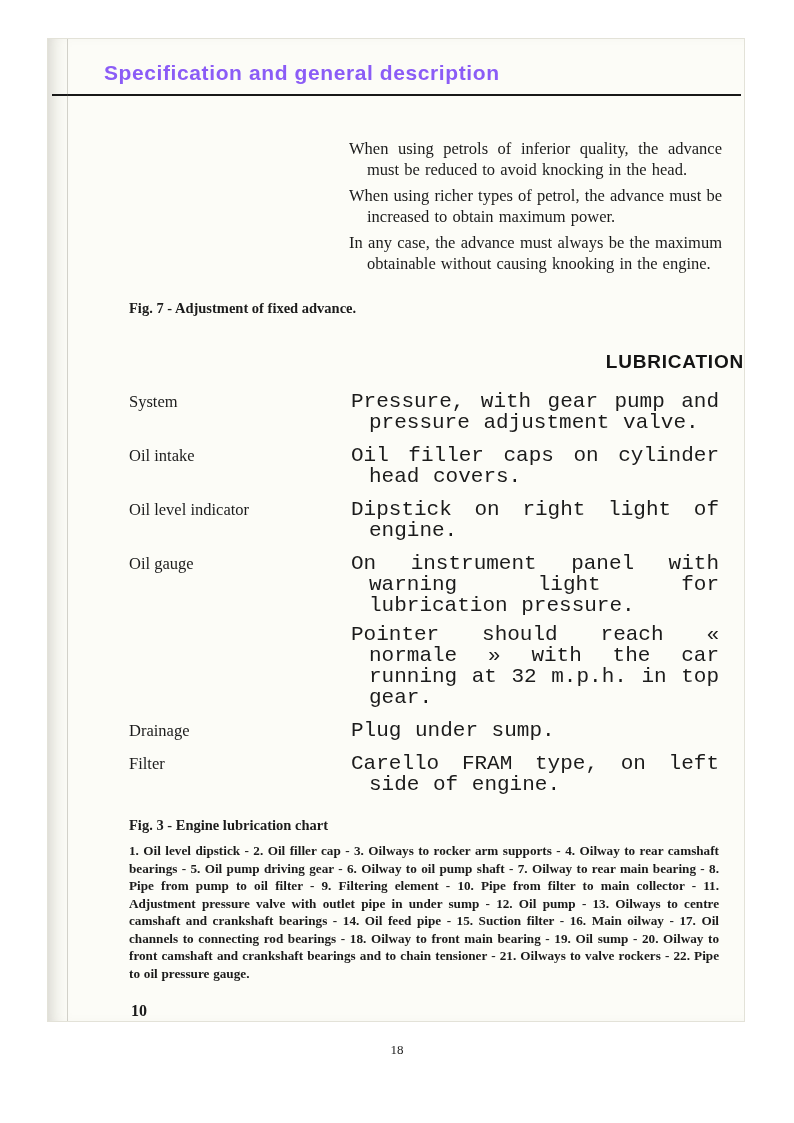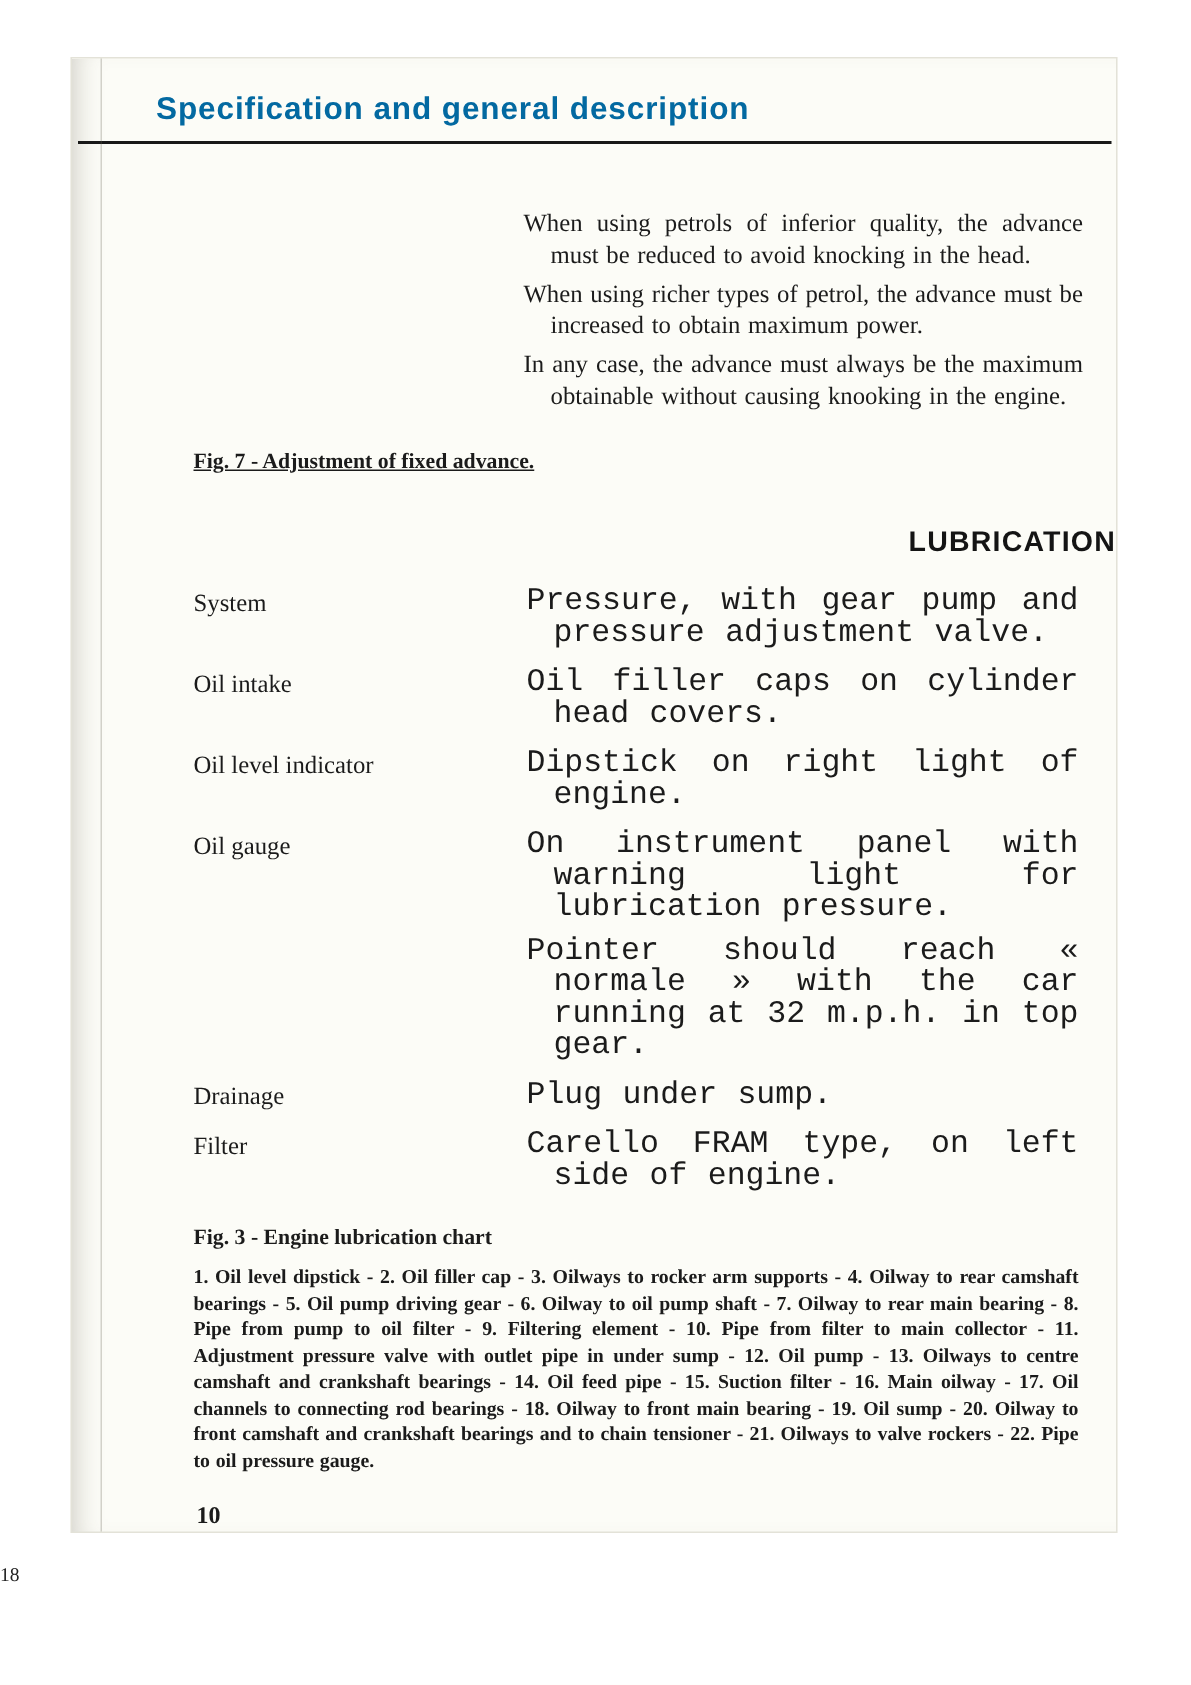--- a/index.html
+++ b/index.html
@@ -31,21 +31,21 @@
     width: 1px;
     height: 100%;
     background: rgba(105, 100, 85, 0.28);
   }
   .doc-title {
     font-family: "Liberation Sans", sans-serif;
     font-weight: bold;
     font-size: 21px;
     letter-spacing: 0.6px;
     margin: 22px 20px 0 56px;
-    color: #0369a1;
+    color: #8b5cf6;
   }
   .header-rule {
     height: 2px;
     background: #181818;
     margin: 9px 3px 0 4px;
   }
   .intro {
     margin: 42px 22px 0 301px;
   }
   .intro p {
@@ -54,21 +54,20 @@
     text-align: justify;
     margin: 0 0 5px 0;
     padding-left: 18px;
     text-indent: -18px;
     word-spacing: 1px;
   }
   .figcap {
     font-weight: bold;
     font-size: 14.5px;
     margin: 26px 25px 0 81px;
-    text-decoration: underline;
   }
   .section-title {
     font-family: "Liberation Sans", sans-serif;
     font-weight: bold;
     font-size: 19px;
     letter-spacing: 0.8px;
     margin: 34px 0 0 57px;
     color: #141414;
     text-align: right;
   }
@@ -117,21 +116,21 @@
   .page-number {
     font-weight: bold;
     font-size: 16px;
     margin: 20px 0 0 83px;
   }
   .sheet-number {
     position: absolute;
     left: 0;
     right: 0;
     top: 1042px;
-    text-align: left;
+    text-align: center;
     font-size: 13px;
     color: #222;
   }
 </style>
 </head>
 <body>
 
 <div class="scan-page">
   <div class="binding-line"></div>
 

